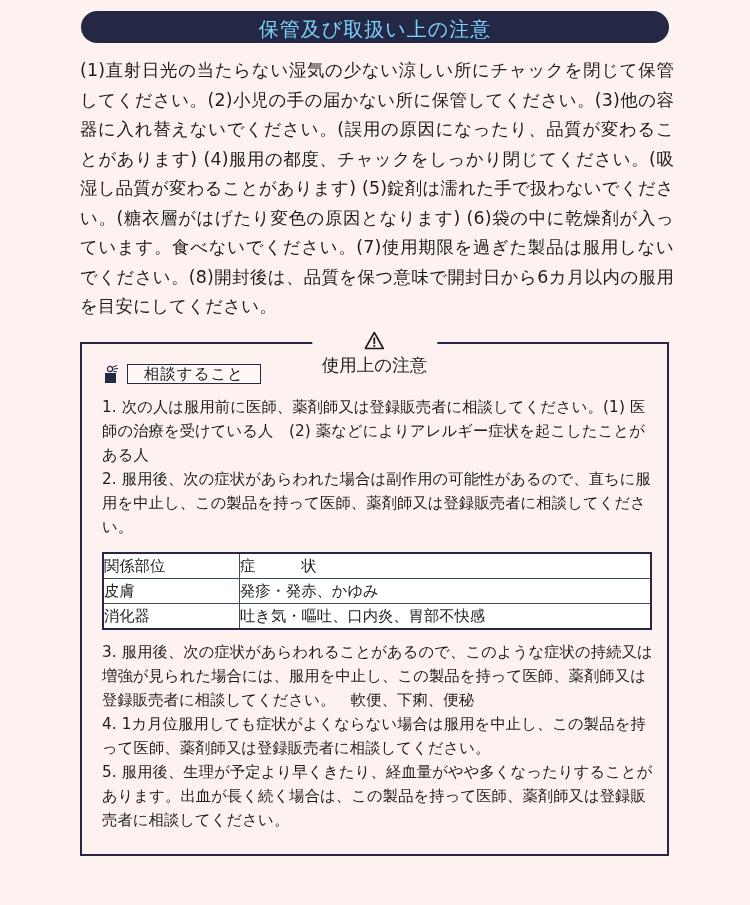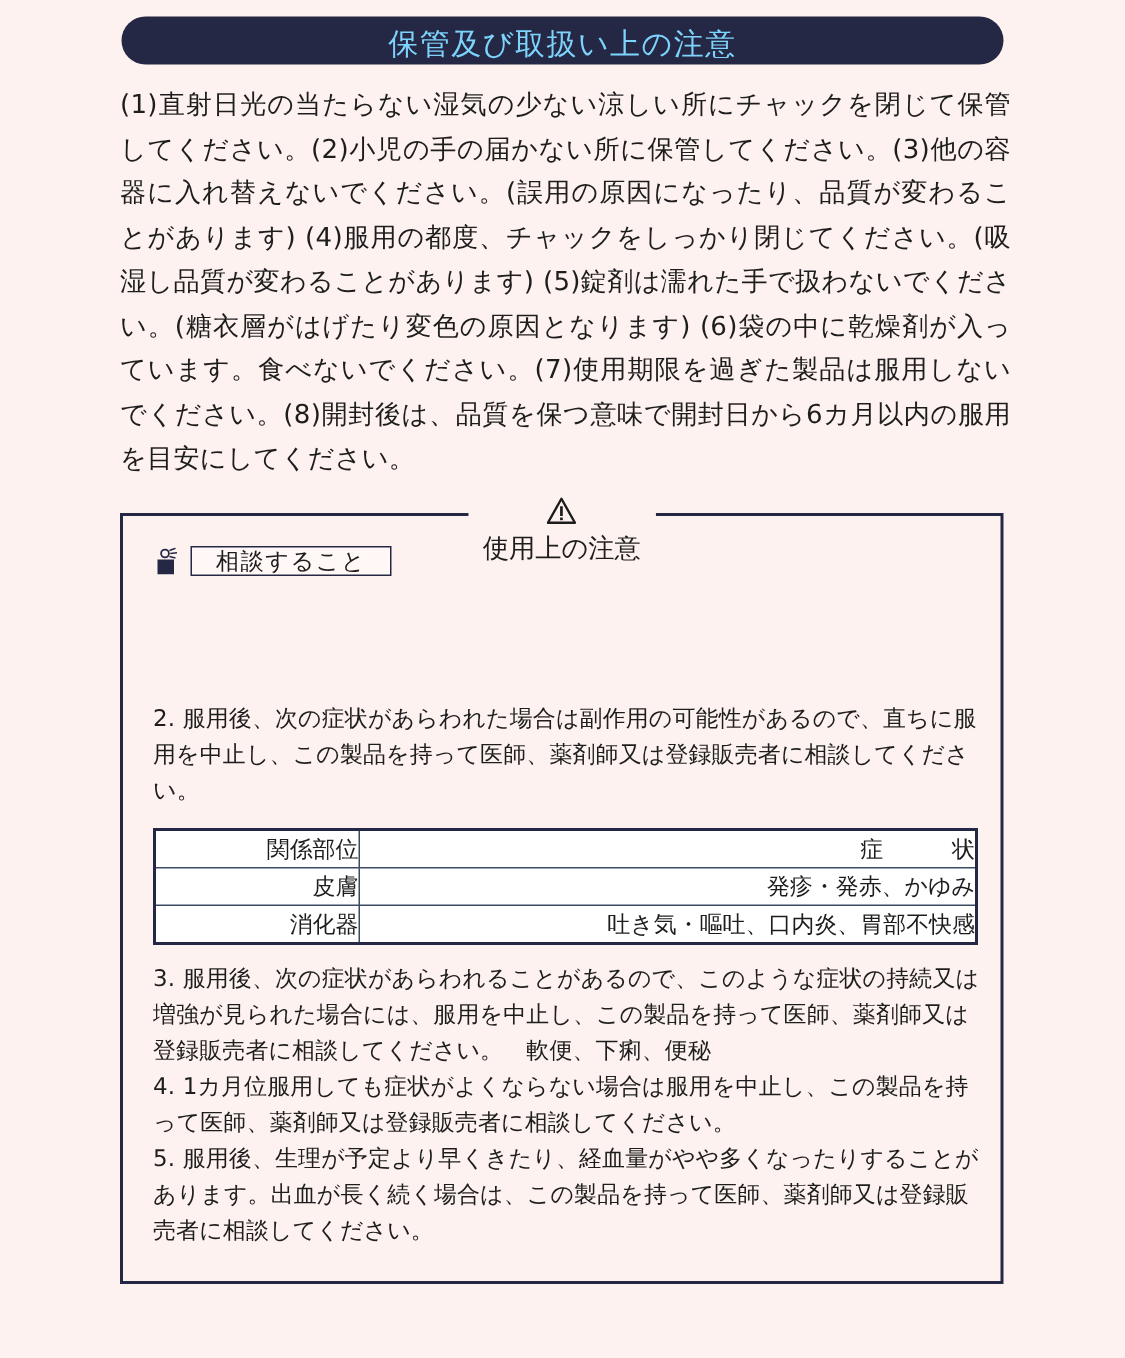--- a/index.html
+++ b/index.html
@@ -78,21 +78,21 @@
     width: 550px;
     border-collapse: collapse;
     border: 2px solid #242845;
     font-size: 15.3px;
     background: #ffffff;
   }
   table.symptoms td {
     border: 1px solid #3b4a66;
     height: 24px;
     padding: 0;
-    text-align: right;
+    text-align: left;
     vertical-align: middle;
   }
   table.symptoms td.col1 { width: 135px; }
 </style>
 </head>
 <body>
 
 <div class="header-pill">
   <span>保管及び取扱い上の注意</span>
 </div>
@@ -115,20 +115,21 @@
     <span class="consult-icon">
       <svg width="15" height="18" viewBox="0 0 15 18">
         <rect x="1" y="8" width="11" height="10" fill="#242845"></rect>
         <circle cx="6" cy="4" r="2.6" fill="none" stroke="#242845" stroke-width="1.2"></circle>
         <path d="M9 2 L13 0.5 M9.5 4 L14 3.5 M9 6 L13 7" stroke="#242845" stroke-width="1"></path>
       </svg>
     </span>
     <div class="consult-label">相談すること</div>
   </div>
 
+  <div class="para p1">1. 次の人は服用前に医師、薬剤師又は登録販売者に相談してください。(1) 医師の治療を受けている人　(2) 薬などによりアレルギー症状を起こしたことがある人</div>
   <div class="para p2">2. 服用後、次の症状があらわれた場合は副作用の可能性があるので、直ちに服用を中止し、この製品を持って医師、薬剤師又は登録販売者に相談してください。</div>
 
   <table class="symptoms">
     <tbody>
         <tr>
       <td class="col1">関係部位</td>
       <td>症　　　状</td>
     </tr>
     <tr>
       <td class="col1">皮膚</td>

